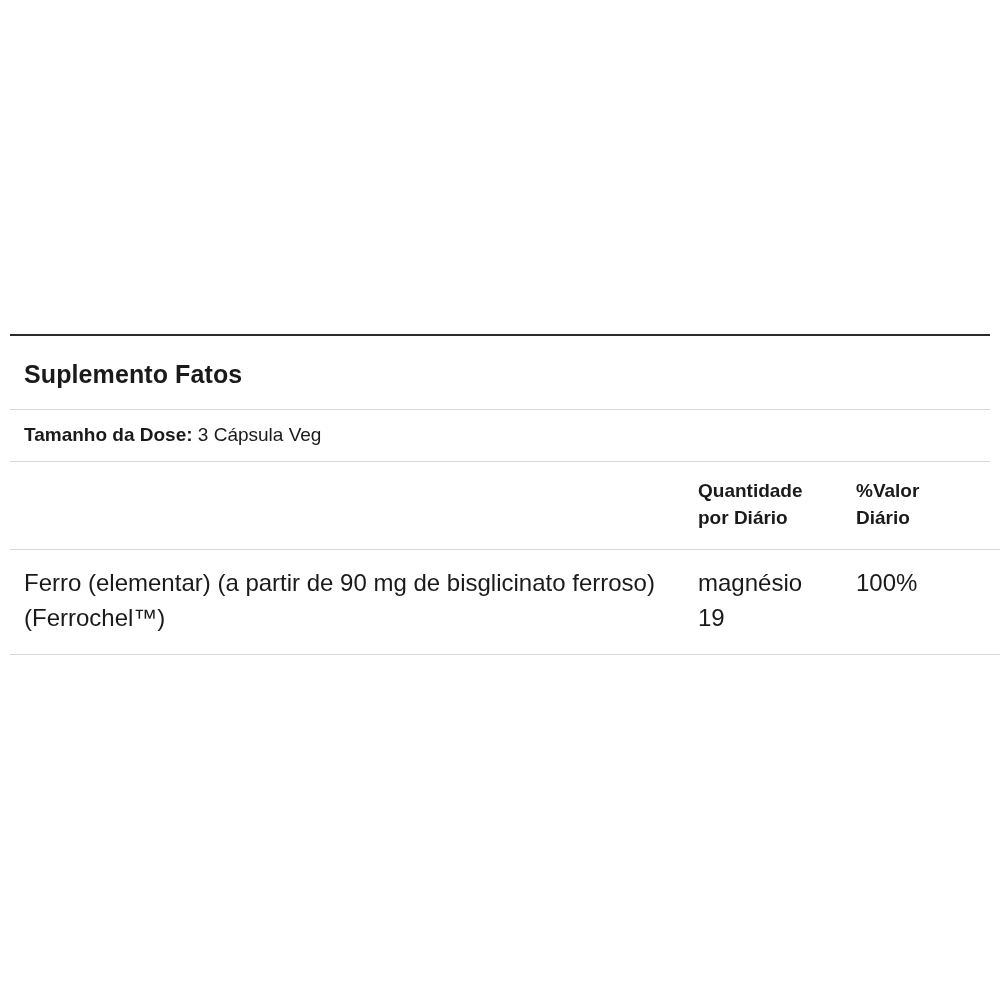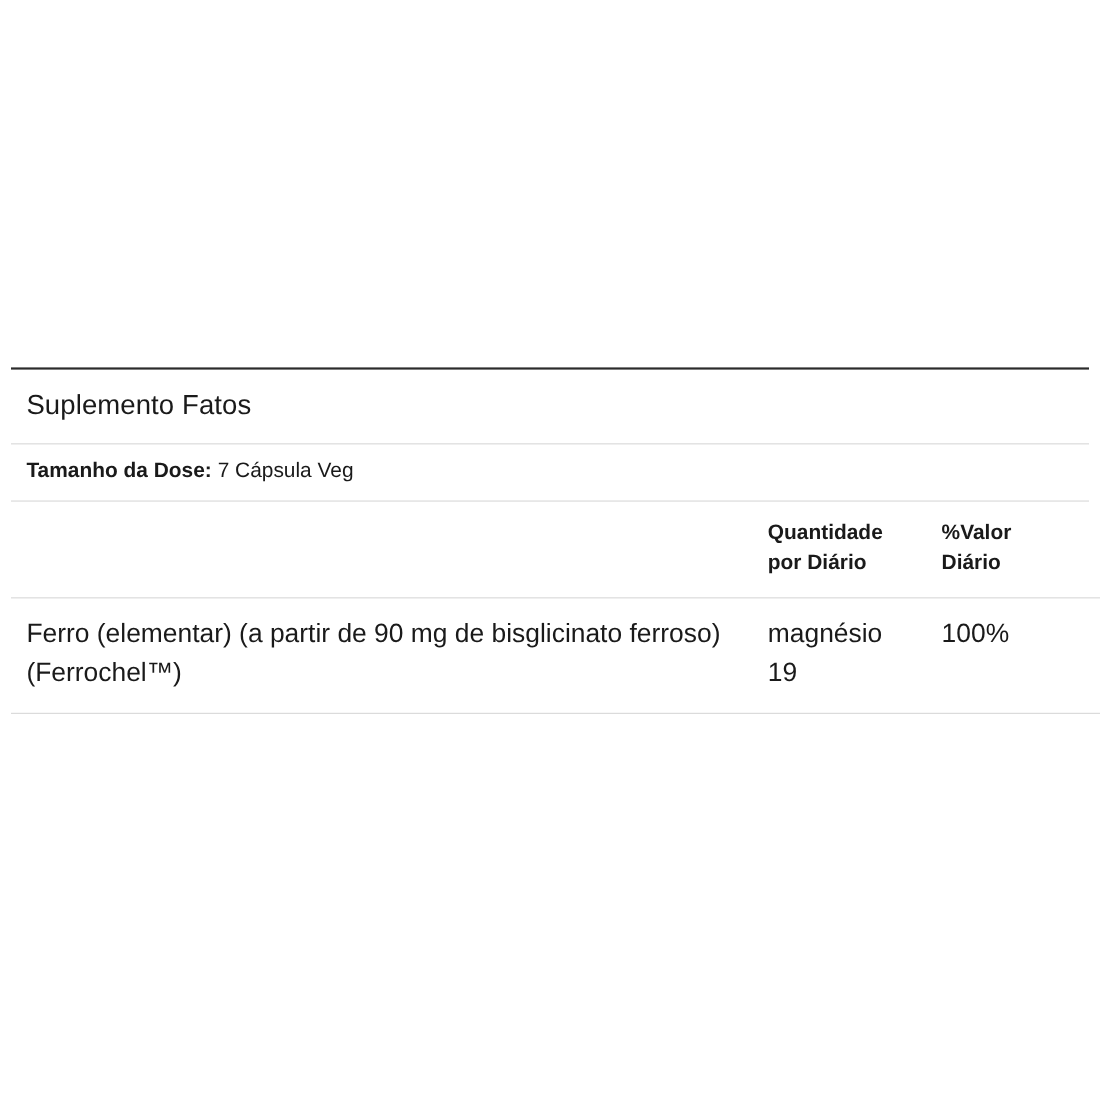--- a/index.html
+++ b/index.html
@@ -32,23 +32,23 @@
 
   .rule-top {
     border-top: 2px solid #2b2b2b;
   }
   .rule-thin {
     border-top: 1px solid #d8d8d8;
   }
 
   .title {
     font-size: 25px;
-    font-weight: normal;
+    font-weight: bold;
     color: #1a1a1a;
-    padding: 18px 0 20px 14px;
+    padding: 24px 0 20px 14px;
     letter-spacing: 0.1px;
   }
 
   .serving {
     font-size: 19px;
     padding: 14px 0 15px 14px;
     color: #1a1a1a;
   }
   .serving .lbl {
     font-weight: bold;
@@ -102,21 +102,21 @@
   <div class="panel">
 
     <div class="rule-top"></div>
 
     <div class="title">Suplemento Fatos</div>
 
     <div class="rule-thin"></div>
 
     <div class="serving">
       <span class="lbl">Tamanho da Dose:</span>
-      <span>7 Cápsula Veg</span>
+      <span>3 Cápsula Veg</span>
     </div>
 
     <div class="rule-thin"></div>
 
     <table class="table">
       <tbody>
           <tr class="head-row">
         <td class="col-name"></td>
         <td class="col-amount">
           <div>Quantidade</div>

